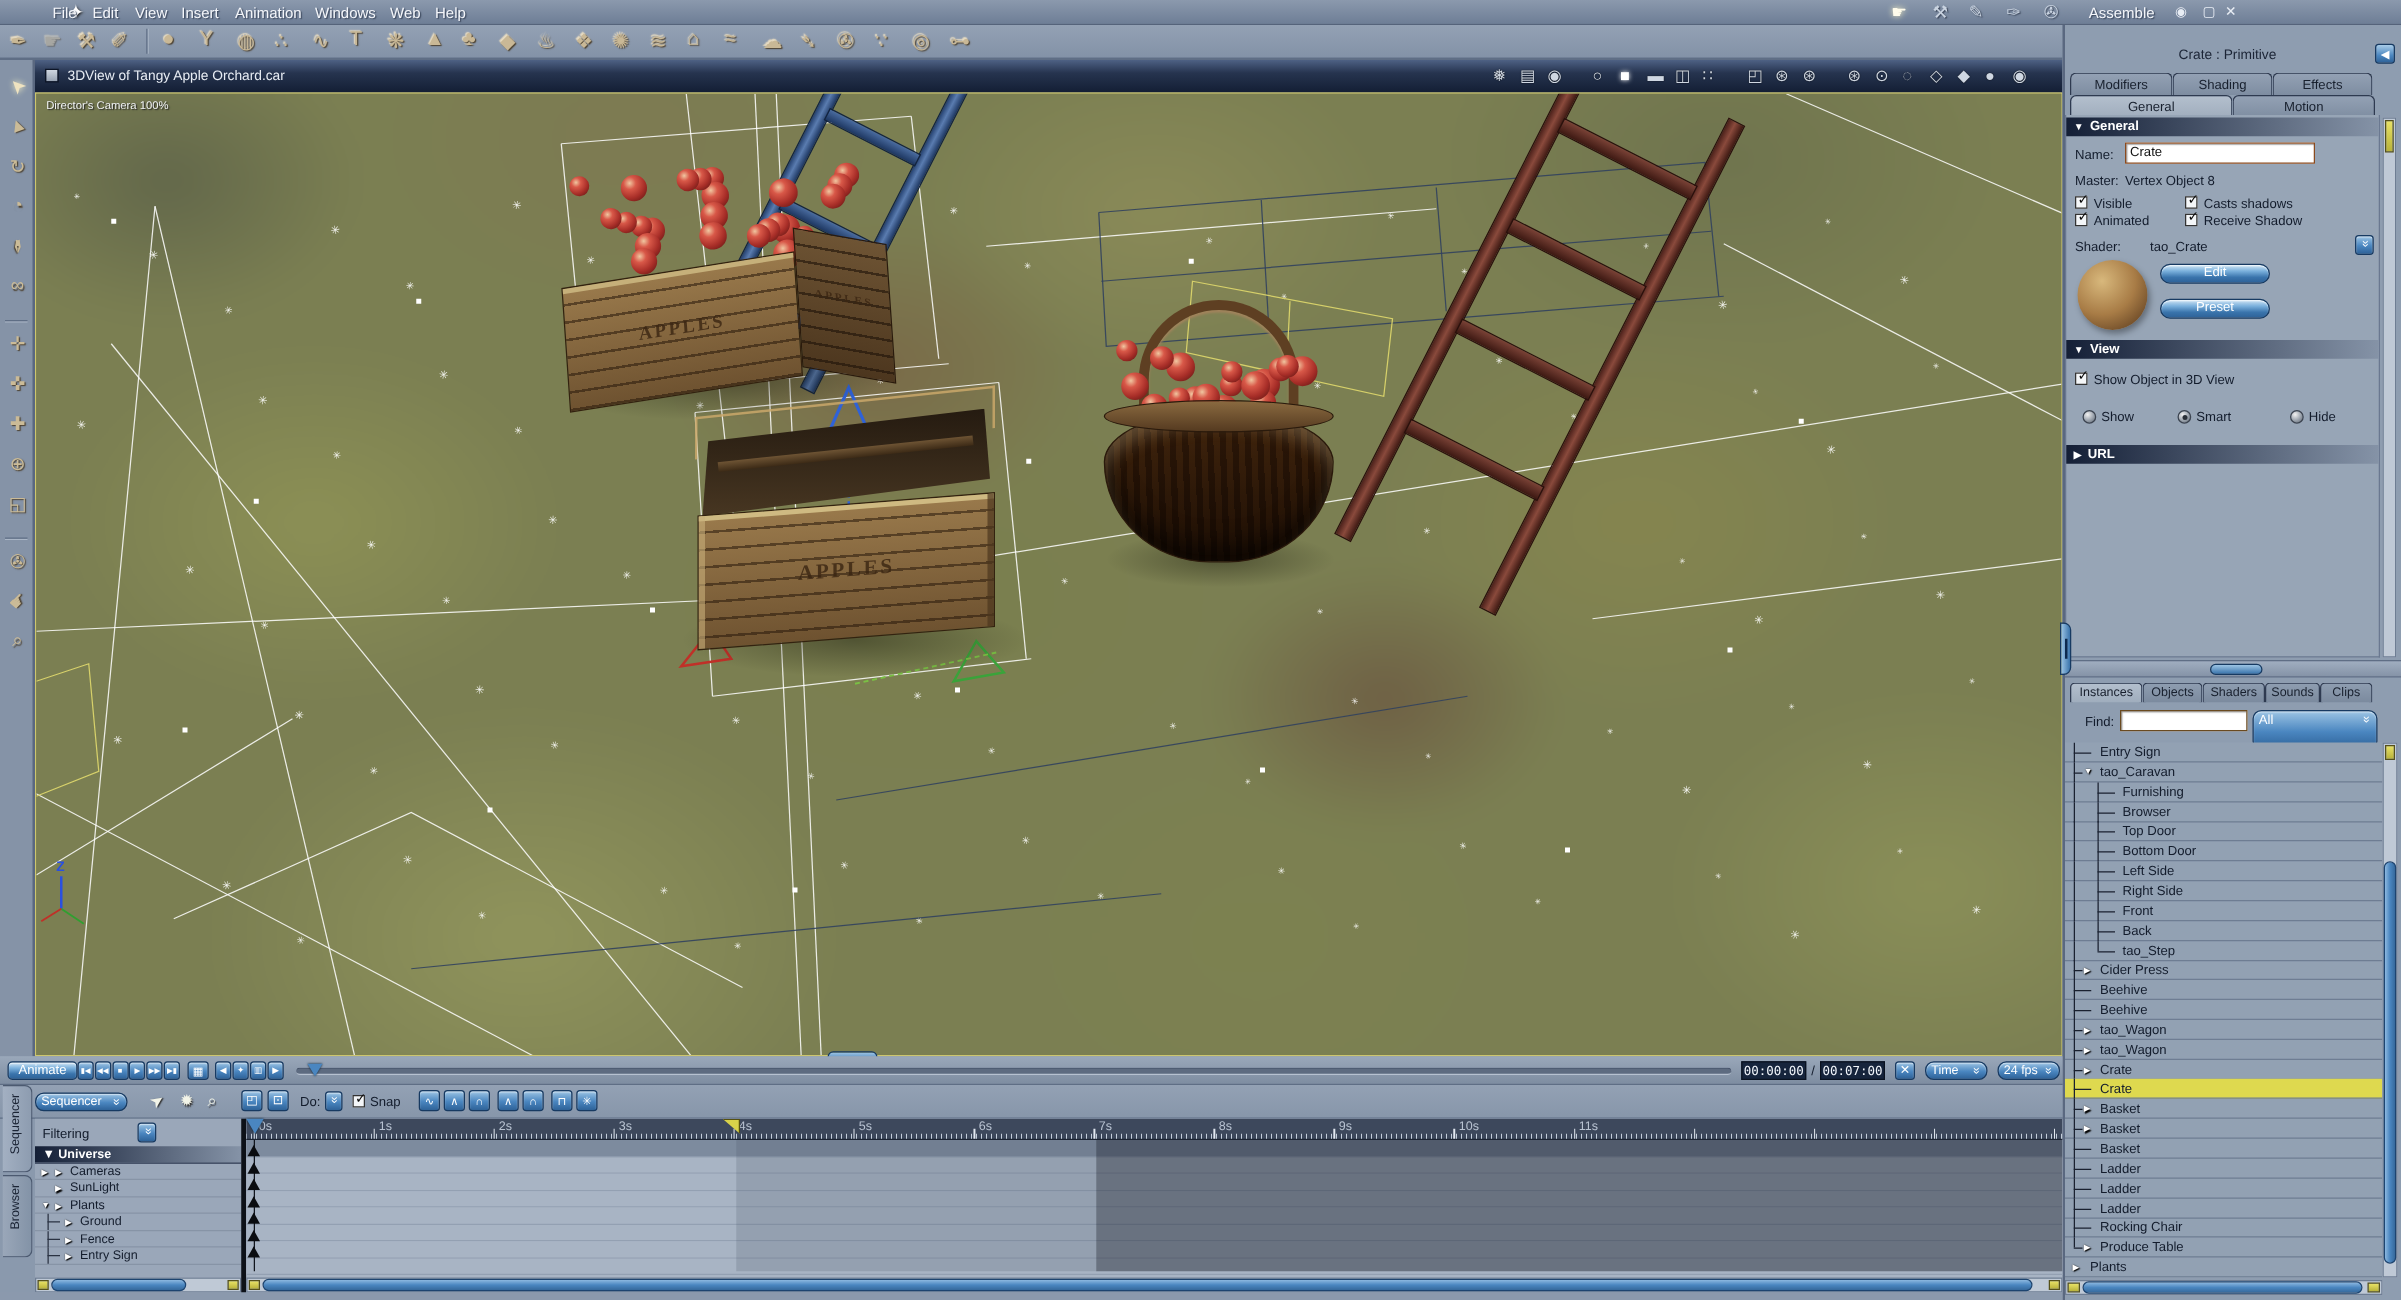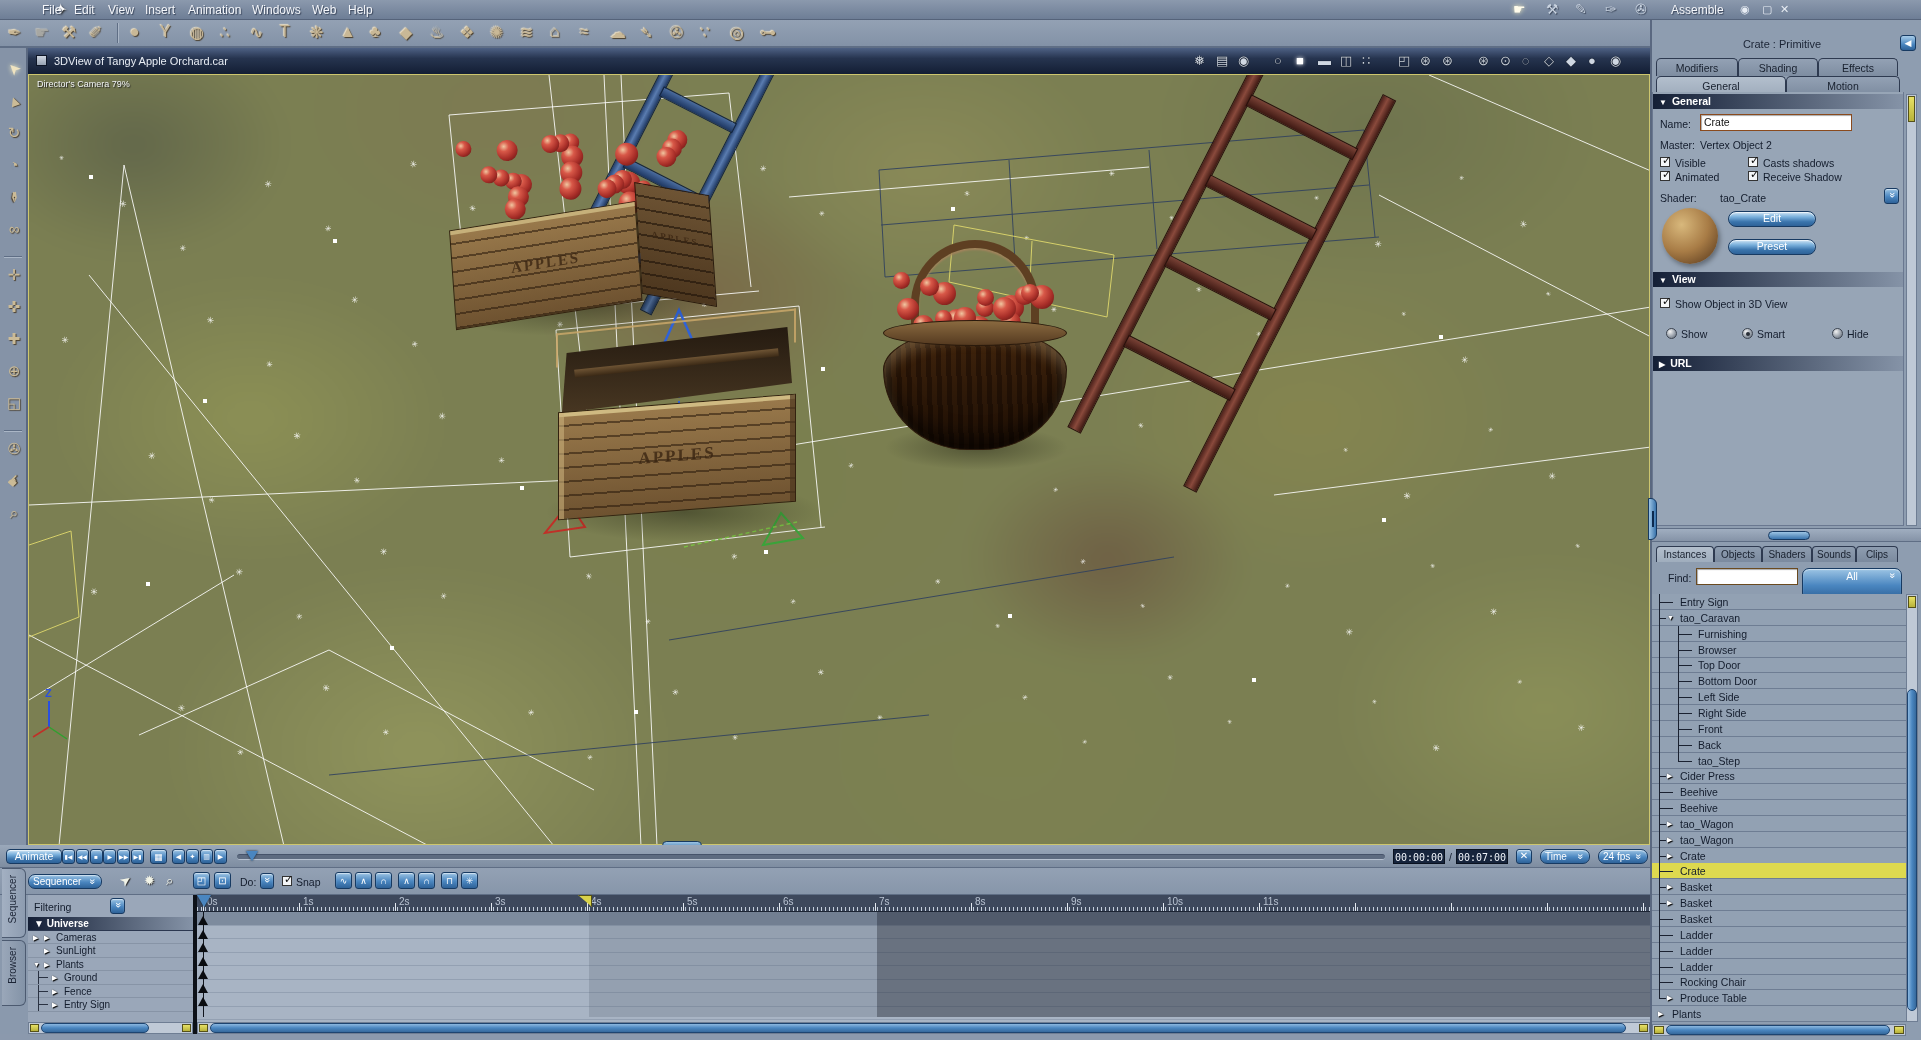--- a/index.html
+++ b/index.html
@@ -357,21 +357,21 @@
       </g>
 
       <g font-size="11">
         <text x="16" y="622" fill="#2a50e0" font-weight="bold">Z</text>
         <line x1="20" y1="626" x2="20" y2="652" stroke="#2a50e0" stroke-width="2"></line>
         <line x1="20" y1="652" x2="38" y2="664" stroke="#30a030" stroke-width="1.5"></line>
         <line x1="20" y1="652" x2="4" y2="662" stroke="#c03028" stroke-width="1.5"></line>
       </g>
     </svg>
 
-    <div class="cam-label">Director's Camera 79%</div>
+    <div class="cam-label">Director's Camera 100%</div>
 
     <div class="abs" style="left:560px;top:-45px;width:170px;height:280px;transform:rotate(27deg);">
       <div class="rail-blue" style="left:28px;top:0;height:280px;"></div>
       <div class="rail-blue" style="left:118px;top:0;height:280px;"></div>
       <div class="rung-blue" style="left:38px;top:70px;width:82px;"></div>
       <div class="rung-blue" style="left:38px;top:150px;width:82px;"></div>
       <div class="rung-blue" style="left:38px;top:228px;width:82px;"></div>
     </div>
 
     <div class="abs" style="left:420px;top:50px;width:265px;height:200px;transform:rotate(-4deg);">
@@ -485,21 +485,21 @@
   <div class="abs collapse-btn" style="left:1900px;top:35px;">◀</div>
   <span id="ptabs"><div class="tab" style="left: 1656px; top: 58px; width: 82px;">Modifiers</div><div class="tab" style="left: 1738px; top: 58px; width: 80px;">Shading</div><div class="tab" style="left: 1818px; top: 58px; width: 80px;">Effects</div><div class="tab active" style="left: 1656px; top: 76px; width: 130px;">General</div><div class="tab" style="left: 1786px; top: 76px; width: 114px;">Motion</div></span>
   <div class="abs" style="left:1652px;top:92px;width:252px;height:434px;background:#97a5b6;border:1px solid #6a7890;border-top:none;"></div>
 
   <div class="abs sect-hd" style="left:1653px;top:94px;width:250px;">
     <span class="tri">▼</span><span>General</span></div>
 
   <span class="lbl" style="left:1660px;top:118px;">Name:</span>
   <div class="tfield" style="left:1700px;top:114px;width:152px;height:17px;">Crate</div>
   <span class="lbl" style="left:1660px;top:139px;">Master:</span>
-  <span class="val" style="left:1700px;top:139px;">Vertex Object 2</span>
+  <span class="val" style="left:1700px;top:139px;">Vertex Object 8</span>
 
   <div class="cb" style="left:1660px;top:157px;"><span class="chk">✓</span></div>
   <span class="lbl" style="left:1675px;top:157px;">Visible</span>
   <div class="cb" style="left:1748px;top:157px;"><span class="chk">✓</span></div>
   <span class="lbl" style="left:1763px;top:157px;">Casts shadows</span>
   <div class="cb" style="left:1660px;top:171px;"><span class="chk">✓</span></div>
   <span class="lbl" style="left:1675px;top:171px;">Animated</span>
   <div class="cb" style="left:1748px;top:171px;"><span class="chk">✓</span></div>
   <span class="lbl" style="left:1763px;top:171px;">Receive Shadow</span>
 
@@ -531,21 +531,21 @@
   </div>
   <div class="abs" style="left:1648px;top:498px;width:9px;height:42px;border-radius:0 6px 6px 0;border:1px solid #173a62;
        background:linear-gradient(90deg,#9cc4e4,#3a74ac);">
     <div style="position:absolute;left:3px;top:12px;width:2px;height:16px;background:#0d2a4e;"></div>
   </div>
 
   
   <span id="btabs"><div class="btab active" style="left: 1656px; top: 546px; width: 58px;">Instances</div><div class="btab" style="left: 1714px; top: 546px; width: 48px;">Objects</div><div class="btab" style="left: 1762px; top: 546px; width: 50px;">Shaders</div><div class="btab" style="left: 1812px; top: 546px; width: 44px;">Sounds</div><div class="btab" style="left: 1856px; top: 546px; width: 42px;">Clips</div></span>
   <span class="lbl" style="left:1668px;top:572px;">Find:</span>
   <div class="tfield" style="left:1696px;top:568px;width:102px;height:17px;border-color:#6a4a20;" title=""></div>
-  <div class="dd" style="left:1802px;top:568px;width:100px;height:32px;text-align:center;">
+  <div class="dd" style="left:1802px;top:568px;width:100px;height:32px;">
     <span>All</span></div>
   <div class="ilist"><span id="ilist"><div class="irow" style="top: 0px;">
           <div class="tl" style="left: 7px; top: 0px; width: 1px; height: 16px;"></div>
           <div class="tl" style="left: 7px; top: 8px; width: 14px; height: 1px;"></div>
           <span class="ilabel" style="left: 28px;">Entry Sign</span>
         </div><div class="irow" style="top: 15.85px;">
           <div class="tl" style="left: 7px; top: 0px; width: 1px; height: 16px;"></div>
           <div class="tl" style="left: 7px; top: 8px; width: 7px; height: 1px;"></div>
           <div class="arrow-g" style="left: 15px; top: 4px;">▼</div>
           <span class="ilabel" style="left: 28px;">tao_Caravan</span>

